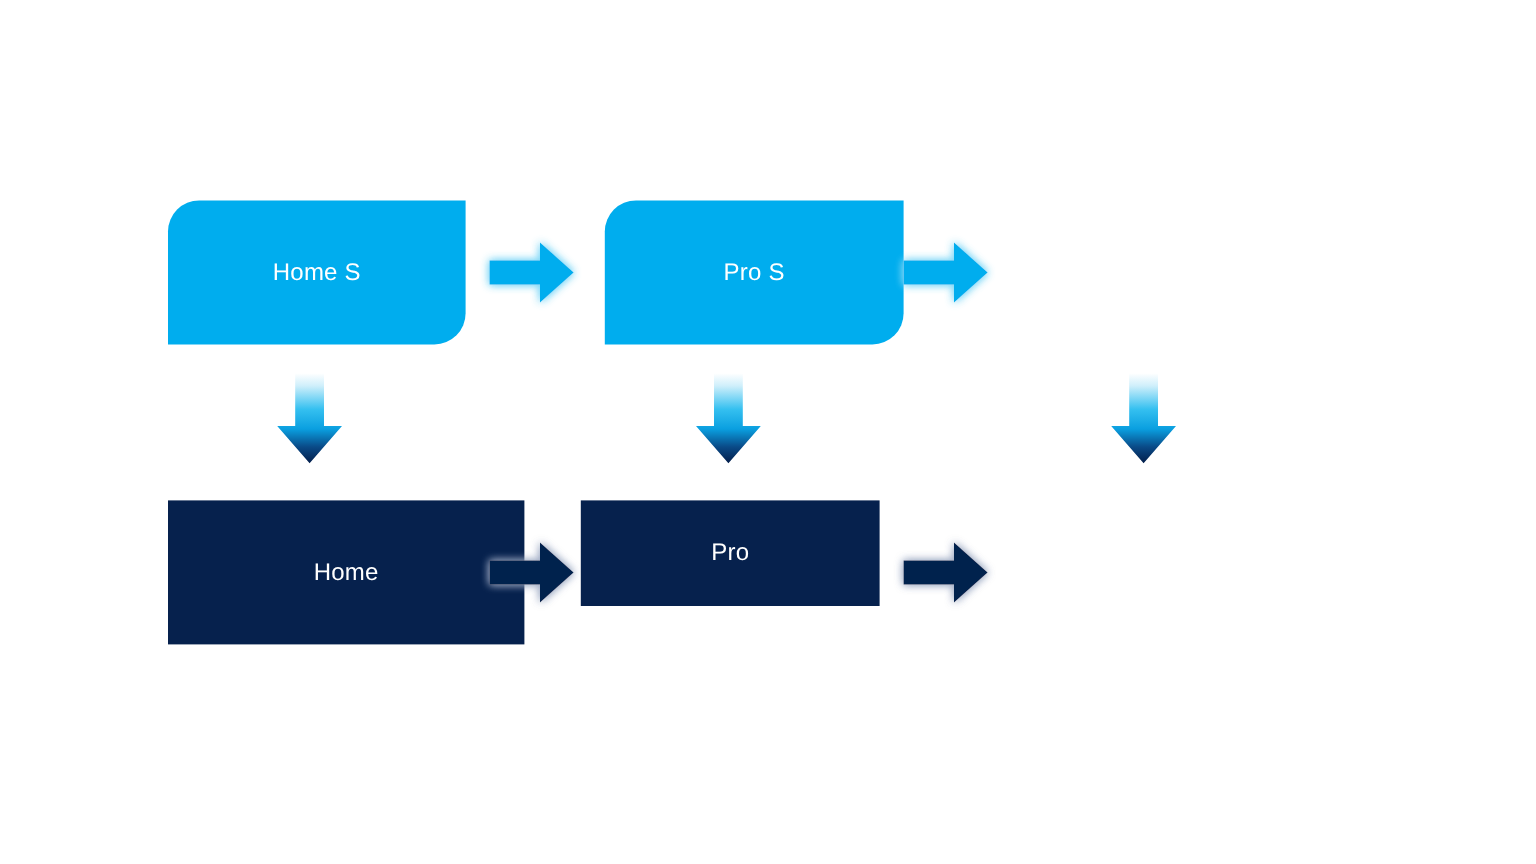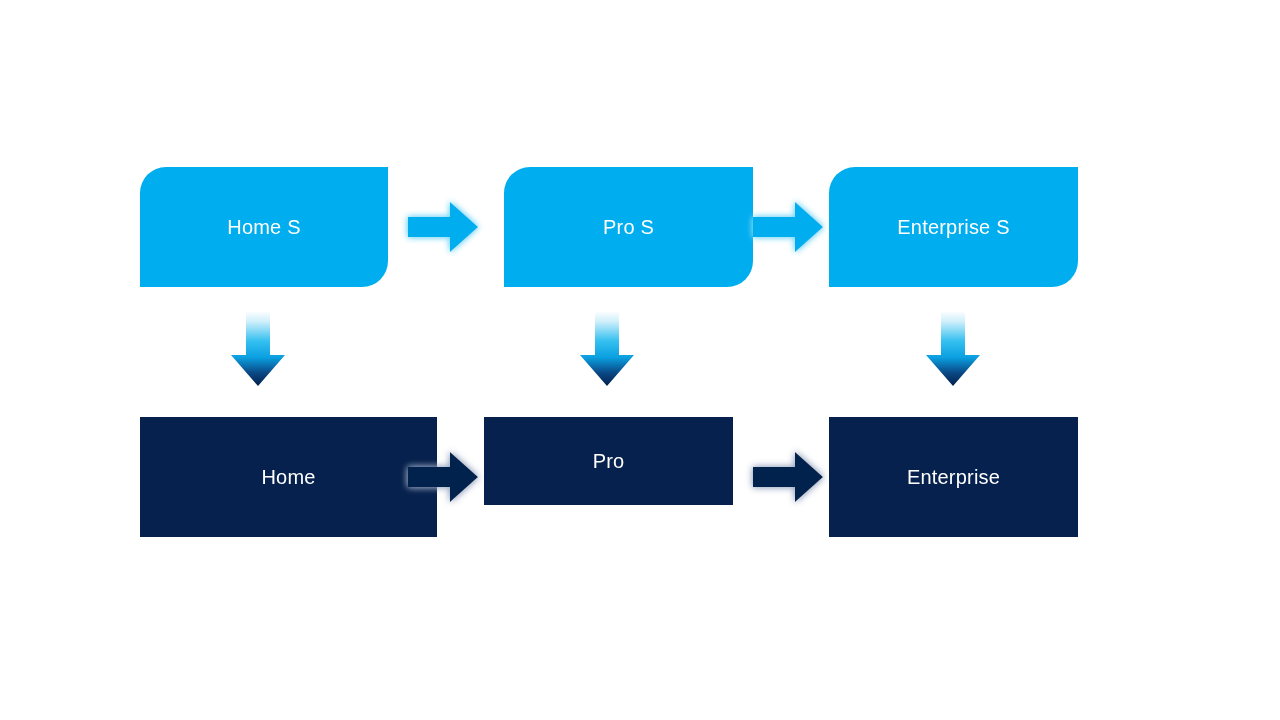--- a/index.html
+++ b/index.html
@@ -80,23 +80,20 @@
 <div id="canvas">
 
   <div class="node node-service" style="left:140px; top:167px; width:248px; height:120px;">
     <span class="node-label">Home S</span>
   </div>
 
   <div class="node node-service" style="left:504px; top:167px; width:249px; height:120px;">
     <span class="node-label">Pro S</span>
   </div>
 
-  <div class="node node-service" style="left:829px; top:167px; width:249px; height:120px;">
-    <span class="node-label">Enterprise S</span>
-  </div>
 
   <div class="h-arrow" style="left:406px; top:199px;">
     <svg viewBox="0 0 74 56" xmlns="http://www.w3.org/2000/svg">
       <defs>
         <filter id="glowCyanA" x="-45%" y="-45%" width="190%" height="190%">
           <feGaussianBlur stdDeviation="3.4" result="b"></feGaussianBlur>
           <feFlood flood-color="#7FD8F7" flood-opacity="0.95" result="c"></feFlood>
           <feComposite in="c" in2="b" operator="in" result="g"></feComposite>
           <feMerge>
             <feMergeNode in="g"></feMergeNode>
@@ -176,23 +173,20 @@
   </div>
 
   <div class="node node-product" style="left:140px; top:417px; width:297px; height:120px;">
     <span class="node-label">Home</span>
   </div>
 
   <div class="node node-product" style="left:484px; top:417px; width:249px; height:88px;">
     <span class="node-label">Pro</span>
   </div>
 
-  <div class="node node-product" style="left:829px; top:417px; width:249px; height:120px;">
-    <span class="node-label">Enterprise</span>
-  </div>
 
   <div class="h-arrow" style="left:406px; top:449px;">
     <svg viewBox="0 0 74 56" xmlns="http://www.w3.org/2000/svg">
       <defs>
         <filter id="glowNavyA" x="-45%" y="-45%" width="190%" height="190%">
           <feGaussianBlur stdDeviation="3.6" result="b"></feGaussianBlur>
           <feFlood flood-color="#9BA8C2" flood-opacity="0.85" result="c"></feFlood>
           <feComposite in="c" in2="b" operator="in" result="g"></feComposite>
           <feMerge>
             <feMergeNode in="g"></feMergeNode>

